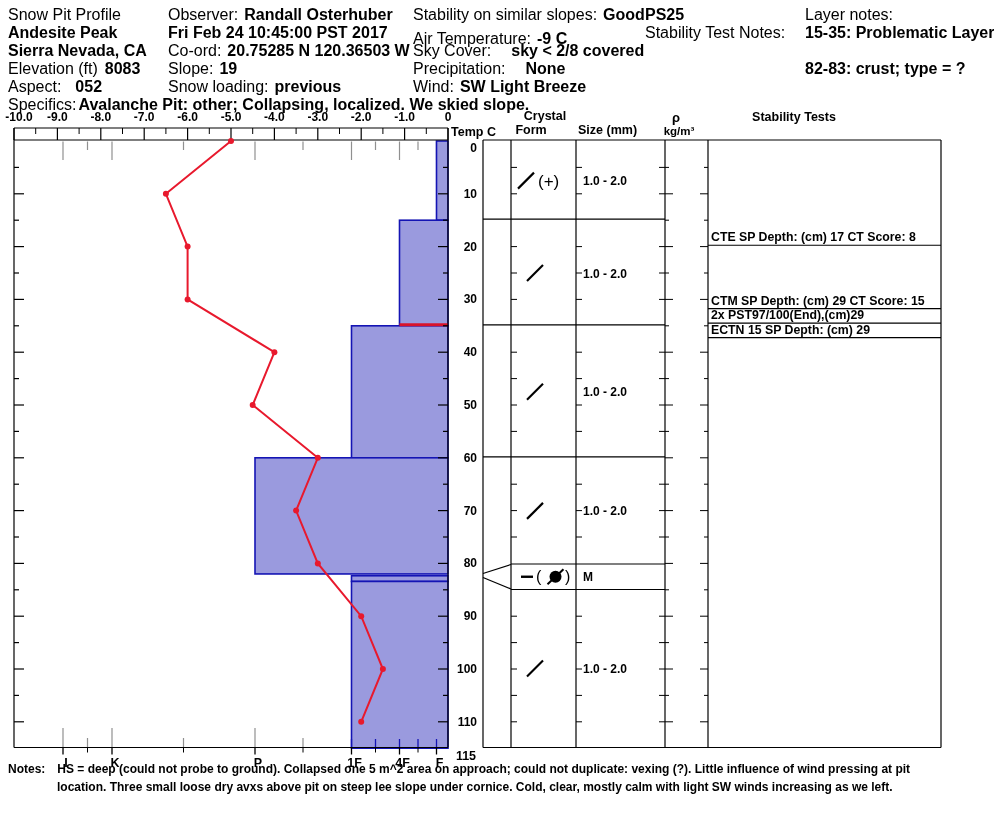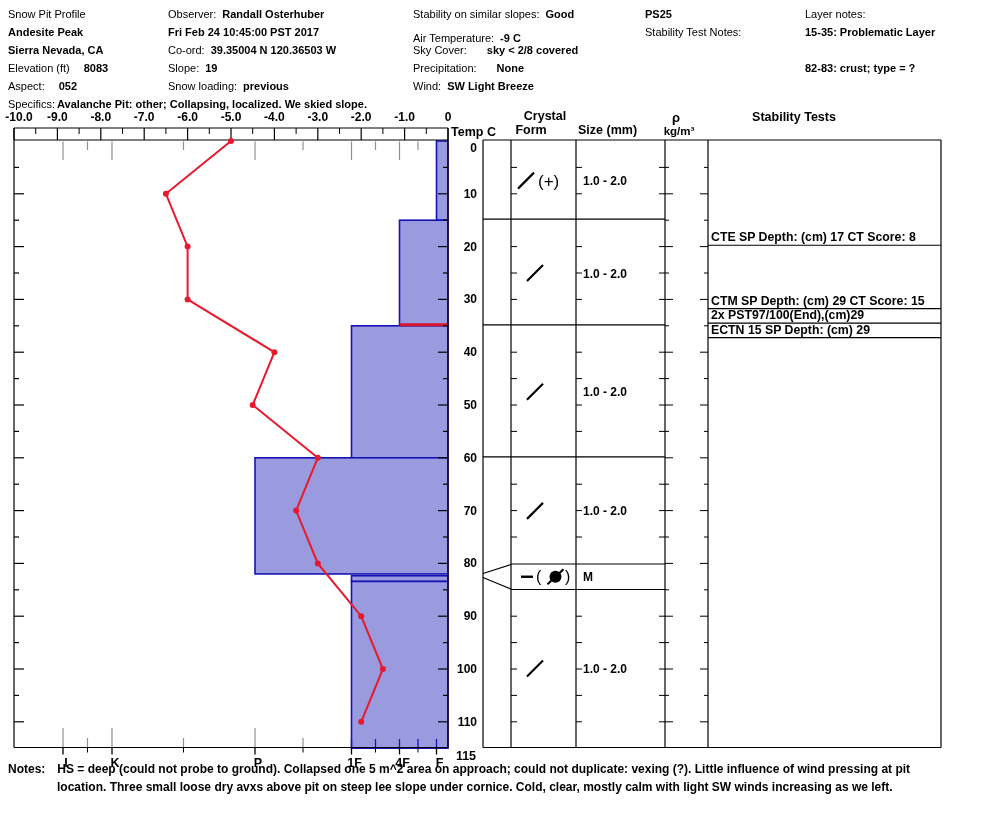--- a/index.html
+++ b/index.html
@@ -1,36 +1,36 @@
 <!DOCTYPE html>
 <html><head>
 <meta charset="utf-8">
 <style>
   html,body{margin:0;padding:0;background:#fff;}
   body{width:994px;height:840px;position:relative;font-family:"Liberation Sans",sans-serif;color:#000;overflow:hidden;}
-  .hcell{position:absolute;white-space:nowrap;font-size:11px;line-height:13px;}
+  .hcell{position:absolute;white-space:nowrap;font-size:16px;line-height:13px;}
   .b{font-weight:bold;text-align:center;}
-  .ml2{margin-left:2px;} .ml5{margin-left:20px;} .ml6{margin-left:6px;} .ml7{margin-left:14px;} .ml12{margin-left:12px;} .ml14{margin-left:14px;}
+  .ml2{margin-left:2px;} .ml5{margin-left:20px;} .ml6{margin-left:6px;} .ml7{margin-left:7px;} .ml12{margin-left:12px;} .ml14{margin-left:14px;}
   #pit-chart{position:absolute;left:0;top:0;font-family:"Liberation Sans",sans-serif;}
   .notesrow{position:absolute;white-space:nowrap;font-size:12px;font-weight:bold;line-height:14px;}
 </style>
 </head>
 <body>
 
 <div>
   <div class="hcell" style="left:8px;top:8px"><span>Snow Pit Profile</span></div>
   <div class="hcell b" style="left:8px;top:26px"><span>Andesite Peak</span></div>
   <div class="hcell b" style="left:8px;top:44px"><span>Sierra Nevada, CA</span></div>
   <div class="hcell" style="left:8px;top:62px"><span>Elevation (ft)</span><span class="b ml7">8083</span></div>
   <div class="hcell" style="left:8px;top:80px"><span>Aspect:</span><span class="b ml14">052</span></div>
   <div class="hcell" style="left:8px;top:98px"><span>Specifics:</span><span class="b ml2">Avalanche Pit: other; Collapsing, localized. We skied slope.</span></div>
 
   <div class="hcell" style="left:168px;top:8px"><span>Observer:</span><span class="b ml6">Randall Osterhuber</span></div>
   <div class="hcell b" style="left:168px;top:26px"><span>Fri Feb 24 10:45:00 PST 2017</span></div>
-  <div class="hcell" style="left:168px;top:44px"><span>Co-ord:</span><span class="b ml6">39.35004 N 120.36503 W</span></div>
+  <div class="hcell" style="left:168px;top:44px"><span>Co-ord:</span><span class="b ml6">20.75285 N 120.36503 W</span></div>
   <div class="hcell" style="left:168px;top:62px"><span>Slope:</span><span class="b ml6">19</span></div>
   <div class="hcell" style="left:168px;top:80px"><span>Snow loading:</span><span class="b ml6">previous</span></div>
 
   <div class="hcell" style="left:413px;top:8px"><span>Stability on similar slopes:</span><span class="b ml6">Good</span></div>
   <div class="hcell" style="left:413px;top:32px"><span>Air Temperature:</span><span class="b ml6">-9 C</span></div>
   <div class="hcell" style="left:413px;top:44px"><span>Sky Cover:</span><span class="b ml5">sky &lt; 2/8 covered</span></div>
   <div class="hcell" style="left:413px;top:62px"><span>Precipitation:</span><span class="b ml5">None</span></div>
   <div class="hcell" style="left:413px;top:80px"><span>Wind:</span><span class="b ml6">SW Light Breeze</span></div>
 
   <div class="hcell b" style="left:645px;top:8px"><span>PS25</span></div>

